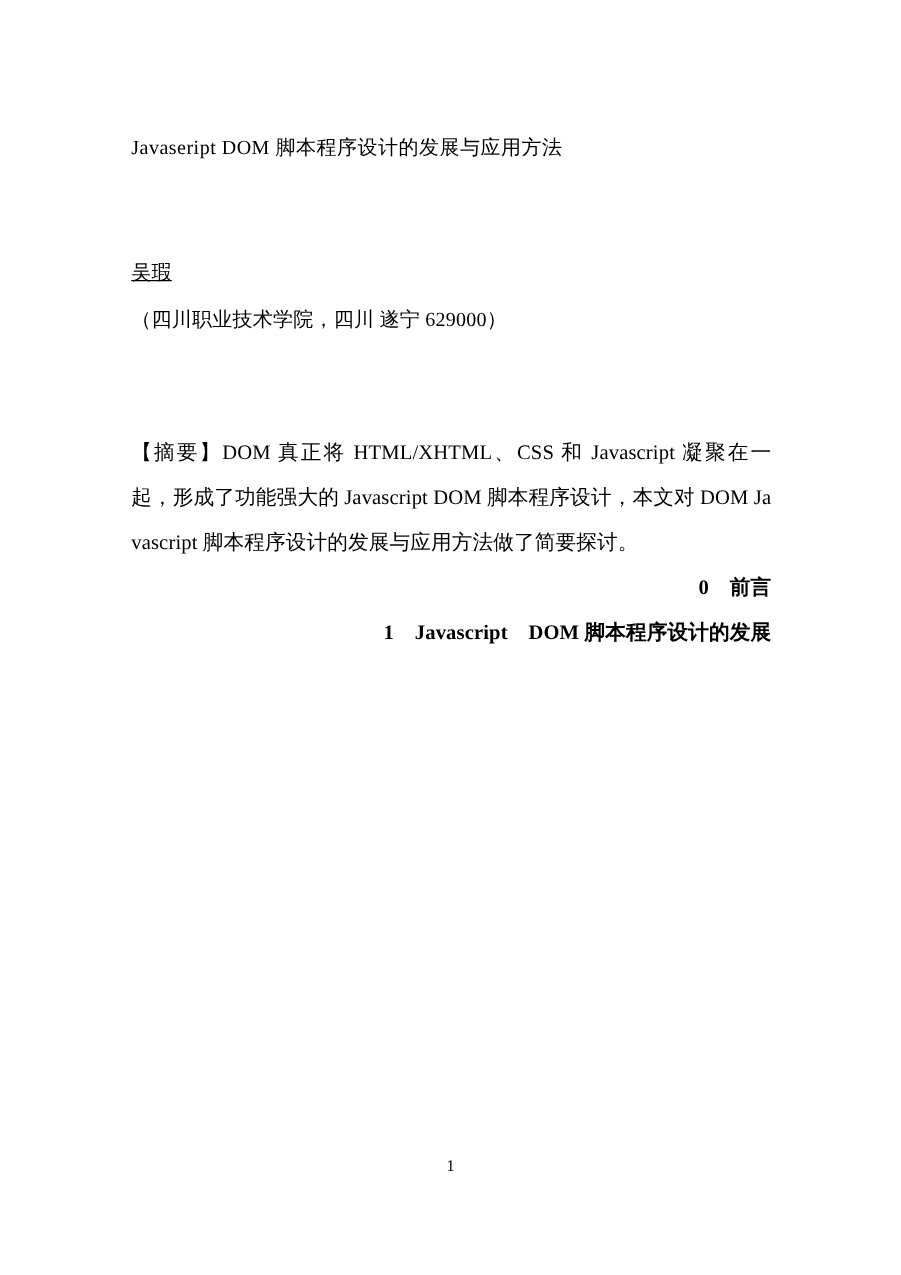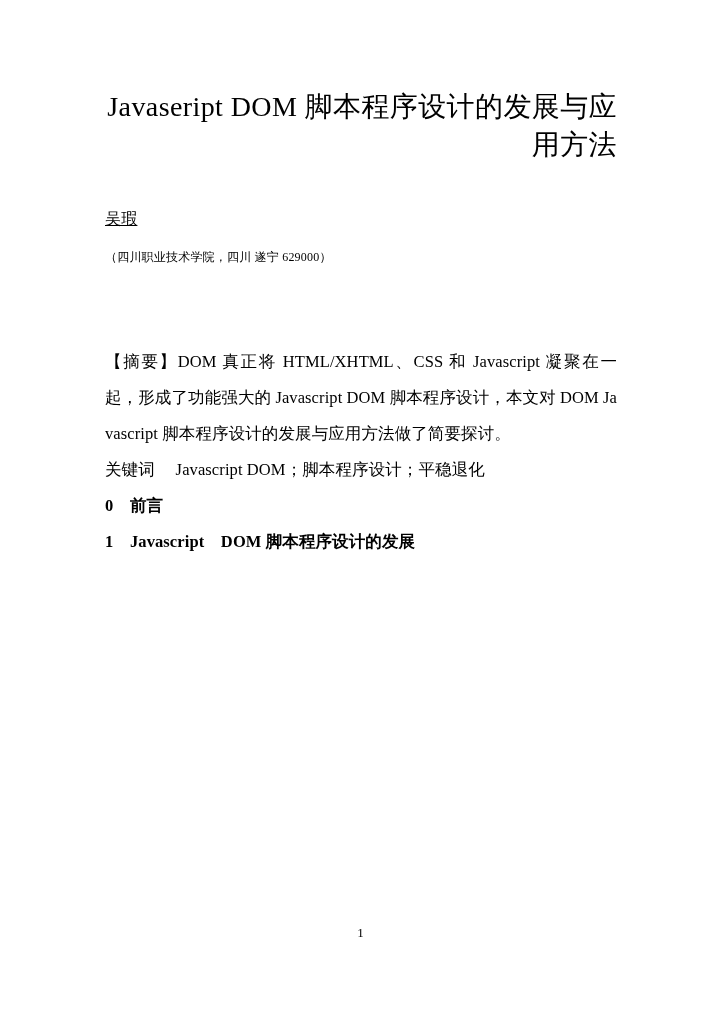--- a/index.html
+++ b/index.html
@@ -32,46 +32,46 @@
     top: 0;
     width: 512px;
   }
 
   
   .doc-title {
     margin: 0;
     padding: 0;
     position: absolute;
     left: 0;
-    top: 88px;
+    top: 100px;
     width: 512px;
-    text-align: right;
+    text-align: left;
     font-family: "Liberation Serif", "DejaVu Serif", serif;
-    font-size: 28px;
+    font-size: 16px;
     font-weight: normal;
     line-height: 38px;
     letter-spacing: 0.4px;
     white-space: pre-line;
   }
 
   
   .author-line {
     position: absolute;
     left: 0;
     top: 208px;
     font-size: 16px;
     line-height: 22px;
     letter-spacing: 0.2px;
     text-decoration: underline;
   }
   .affiliation-line {
     position: absolute;
     left: 0;
     top: 246px;
-    font-size: 12px;
+    font-size: 16px;
     line-height: 22px;
     letter-spacing: 0.2px;
   }
 
   
   .body-flow {
     position: absolute;
     left: 0;
     top: 316px;
     width: 512px;
@@ -85,21 +85,21 @@
     text-align: justify;
     text-justify: inter-ideograph;
     letter-spacing: 0.1px;
     word-break: break-all;
   }
 
   .heading {
     margin: 0;
     font-size: 16.5px;
     line-height: 36px;
-    text-align: left;
+    text-align: right;
     letter-spacing: 0.1px;
     white-space: pre;
   }
 
   .kw {
     margin: 0;
     font-size: 16.5px;
     line-height: 36px;
     text-align: left;
     letter-spacing: 0.1px;
@@ -137,21 +137,20 @@
     <h1 class="doc-title">Javaseript DOM 脚本程序设计的发展与应用方法</h1>
 
     <div class="author-line">吴瑕</div>
 
     <div class="affiliation-line">（四川职业技术学院，四川 遂宁 629000）</div>
 
     <div class="body-flow">
 
       <p class="abstract">【摘要】DOM 真正将 HTML/XHTML、CSS 和 Javascript 凝聚在一起，形成了功能强大的 Javascript DOM 脚本程序设计，本文对 DOM Javascript 脚本程序设计的发展与应用方法做了简要探讨。</p>
 
-      <p class="kw">关键词　 Javascript DOM；脚本程序设计；平稳退化</p>
 
       <h2 class="heading">0　前言</h2>
 
 
       <h2 class="heading">1　Javascript　DOM 脚本程序设计的发展</h2>
 
 
     </div>
   </div>
 

